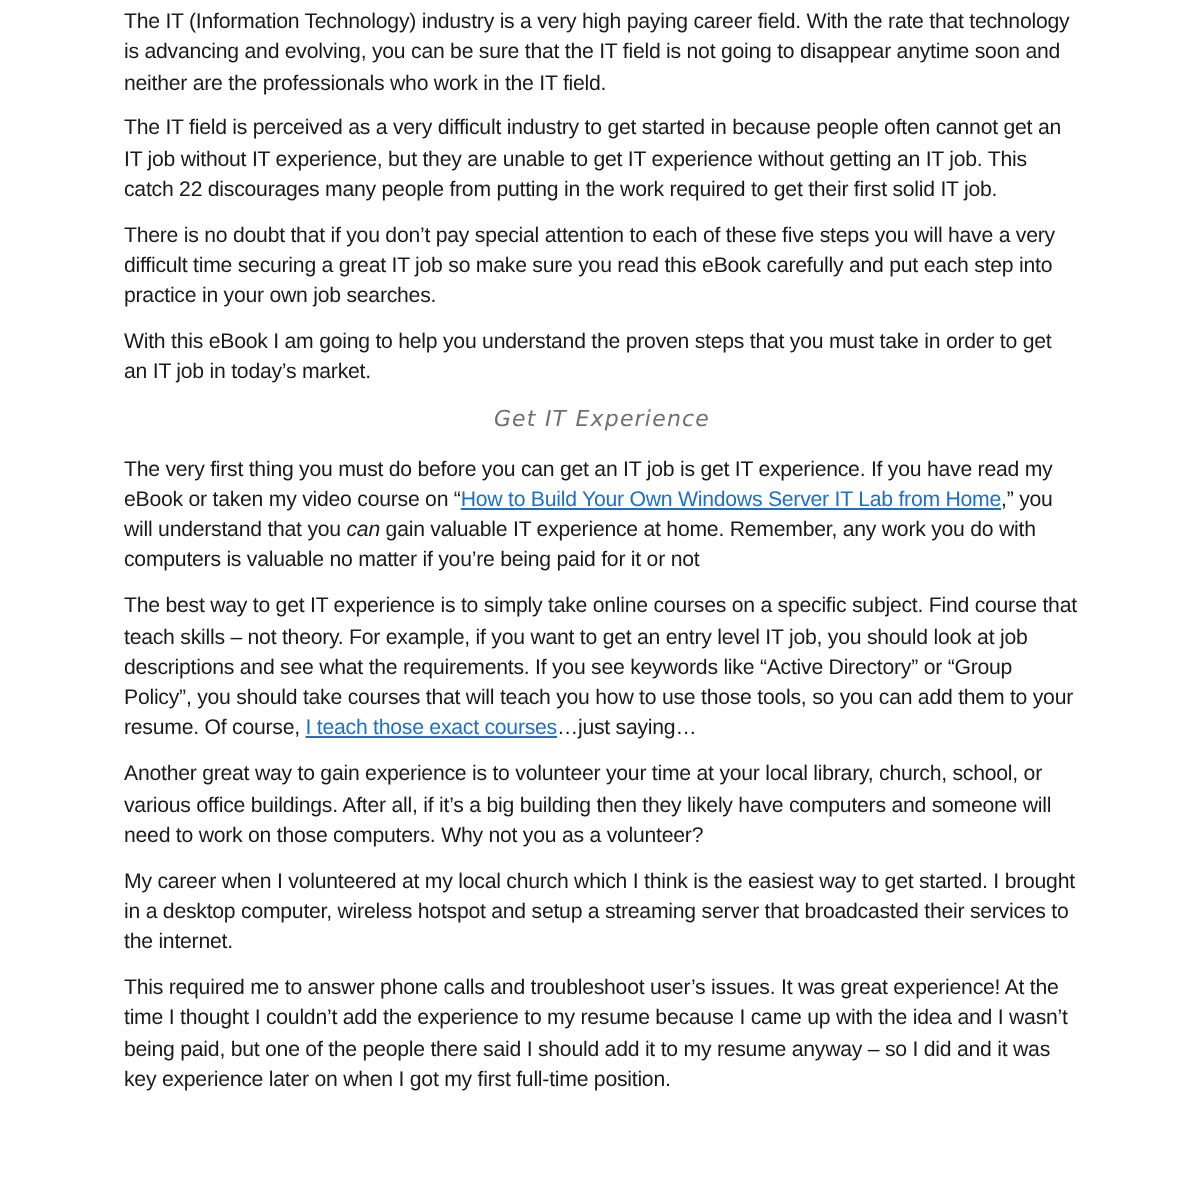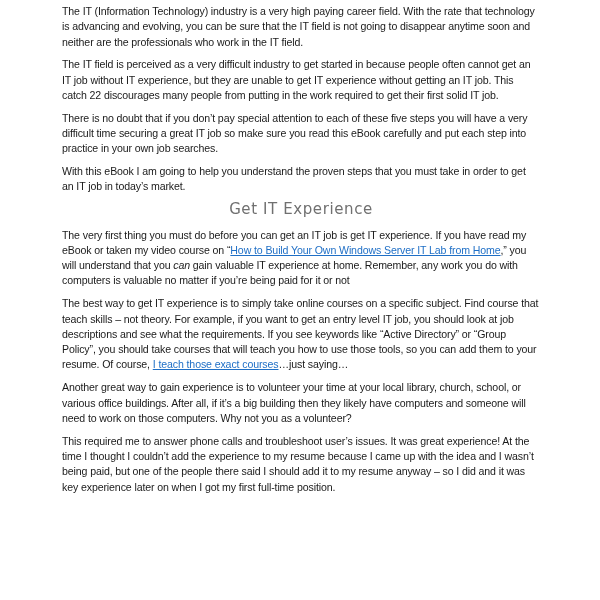--- a/index.html
+++ b/index.html
@@ -13,23 +13,24 @@
     position: absolute; left: 62px; top: 4px; width: 478px;
     font-size: 10.6px; line-height: 15.3px; letter-spacing: -0.12px;
   }
   p { margin: 0 0 7.5px 0; }
   .step-heading {
     text-align: center; color: #f5b700; font-weight: bold;
     font-size: 24px; line-height: 28px; margin: 12px 0 0 0;
     font-family: "DejaVu Sans", sans-serif; letter-spacing: -0.5px;
   }
   .step-sub {
-    text-align: center; color: #707070; font-size: 15px;
+    text-align: center; color: #707070; font-size: 11px;
     letter-spacing: 0.6px; margin: 2px 0 10px 0;
     font-family: "DejaVu Sans", sans-serif;
+    font-style: italic;
   }
   a { color: #1f6fc6; text-decoration: underline; text-align: center; }
   em { font-style: italic; }
 </style>
 </head>
 <body>
 
 <div class="page">
   <div class="content">
     <p>The IT (Information Technology) industry is a very high paying career field. With the rate that technology is advancing and evolving, you can be sure that the IT field is not going to disappear anytime soon and neither are the professionals who work in the IT field.</p>
@@ -37,15 +38,16 @@
     <p>There is no doubt that if you don’t pay special attention to each of these five steps you will have a very difficult time securing a great IT job so make sure you read this eBook carefully and put each step into practice in your own job searches.</p>
     <p>With this eBook I am going to help you understand the proven steps that you must take in order to get an IT job in today’s market.</p>
 
     <div class="step-sub">Get IT Experience</div>
 
     <p><span>The very first thing you must do before you can get an IT job is get IT experience. If you have read my eBook or taken my video course on “</span><a href="#">How to Build Your Own Windows Server IT Lab from Home</a><span>,” you will understand that you </span><em>can</em><span> gain valuable IT experience at home. Remember, any work you do with computers is valuable no matter if you’re being paid for it or not</span></p>
 
     <p><span>The best way to get IT experience is to simply take online courses on a specific subject. Find course that teach skills – not theory. For example, if you want to get an entry level IT job, you should look at job descriptions and see what the requirements. If you see keywords like “Active Directory” or “Group Policy”, you should take courses that will teach you how to use those tools, so you can add them to your resume. Of course, </span><a href="#">I teach those exact courses</a><span>…just saying…</span></p>
 
     <p>Another great way to gain experience is to volunteer your time at your local library, church, school, or various office buildings. After all, if it’s a big building then they likely have computers and someone will need to work on those computers. Why not you as a volunteer?</p>
+    <p>My career when I volunteered at my local church which I think is the easiest way to get started. I brought in a desktop computer, wireless hotspot and setup a streaming server that broadcasted their services to the internet.</p>
     <p>This required me to answer phone calls and troubleshoot user’s issues. It was great experience! At the time I thought I couldn’t add the experience to my resume because I came up with the idea and I wasn’t being paid, but one of the people there said I should add it to my resume anyway – so I did and it was key experience later on when I got my first full-time position.</p>
   </div>
 </div>
 
 </body></html>

